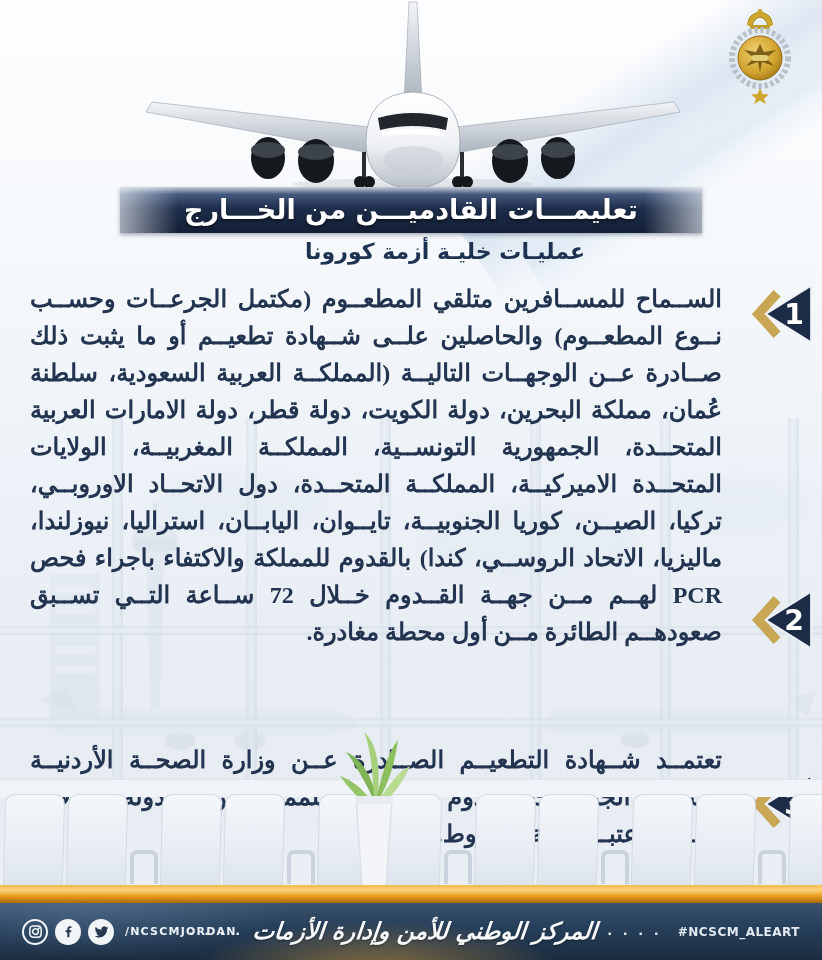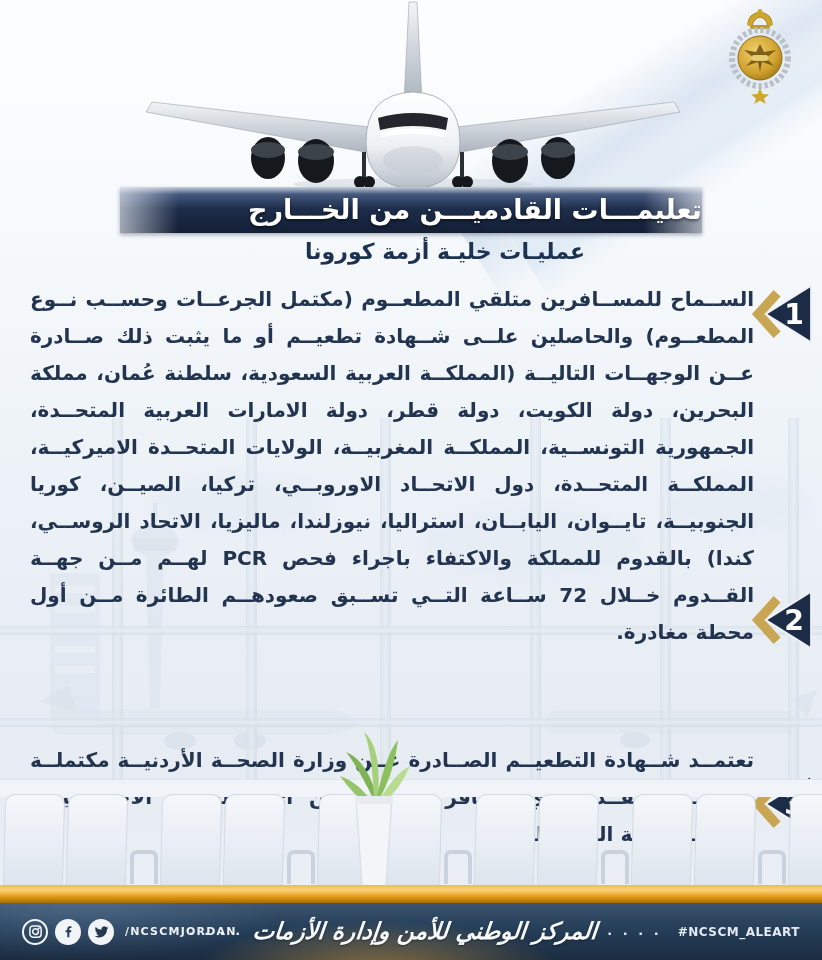--- a/index.html
+++ b/index.html
@@ -25,27 +25,27 @@
   
   .emblem{position:absolute;top:8px;right:26px;}
   
   .plane{position:absolute;top:0;left:138px;}
   
   .banner{position:absolute;top:187px;left:120px;right:120px;height:46px;
     background:linear-gradient(180deg,#c6cdd8 0%,#44597e 16%,#1d2c49 48%,#131f35 100%);
     box-shadow:0 2px 4px rgba(20,35,60,.35);}
   .banner::before{content:"";position:absolute;inset:0;
     background:linear-gradient(90deg,rgba(235,240,246,.65) 0%,rgba(235,240,246,0) 10%,rgba(235,240,246,0) 90%,rgba(235,240,246,.65) 100%);}
-  .banner .t{position:relative;display:block;line-height:46px;color:#ffffff;
+  .banner .t{position:relative;display:block;text-align:center;line-height:46px;color:#ffffff;
     font-size:27px;font-weight:bold;direction:rtl;text-shadow:0 2px 3px rgba(0,0,0,.45);}
   .subtitle{position:absolute;top:239px;left:0;width:822px;text-align:center;direction:rtl;
     color:#1d3150;font-size:22px;font-weight:bold;padding-left:34px;}
   
-  .point{position:absolute;left:30px;right:68px;direction:rtl;color:#22344f;
-    font-size:20px;font-weight:bold;line-height:37px;text-align:justify;}
+  .point{position:absolute;left:30px;right:100px;direction:rtl;color:#22344f;
+    font-size:24px;font-weight:bold;line-height:37px;text-align:justify;font-family:Liberation Serif, serif;}
   .point.p1{top:281px;}
   .point.p2{top:592px;}
   .point.p3{top:742px;}
   .badge{position:absolute;right:10px;width:66px;height:60px;}
   .badge.b1{top:284px;} .badge.b2{top:590px;} .badge.b3{top:774px;}
   
   .sill{position:absolute;top:779px;left:0;right:0;height:17px;background:#f0f3f7;border-top:1px solid #dfe5ec;}
   .seats{position:absolute;top:794px;left:0;width:822px;height:92px;display:flex;gap:3px;
     padding:0 4px;align-items:flex-start;overflow:hidden;box-sizing:border-box;}
   .seat{flex:0 0 58px;height:90px;background:linear-gradient(180deg,#f4f7fa 0%,#e8edf4 60%,#dde4ed 100%);

